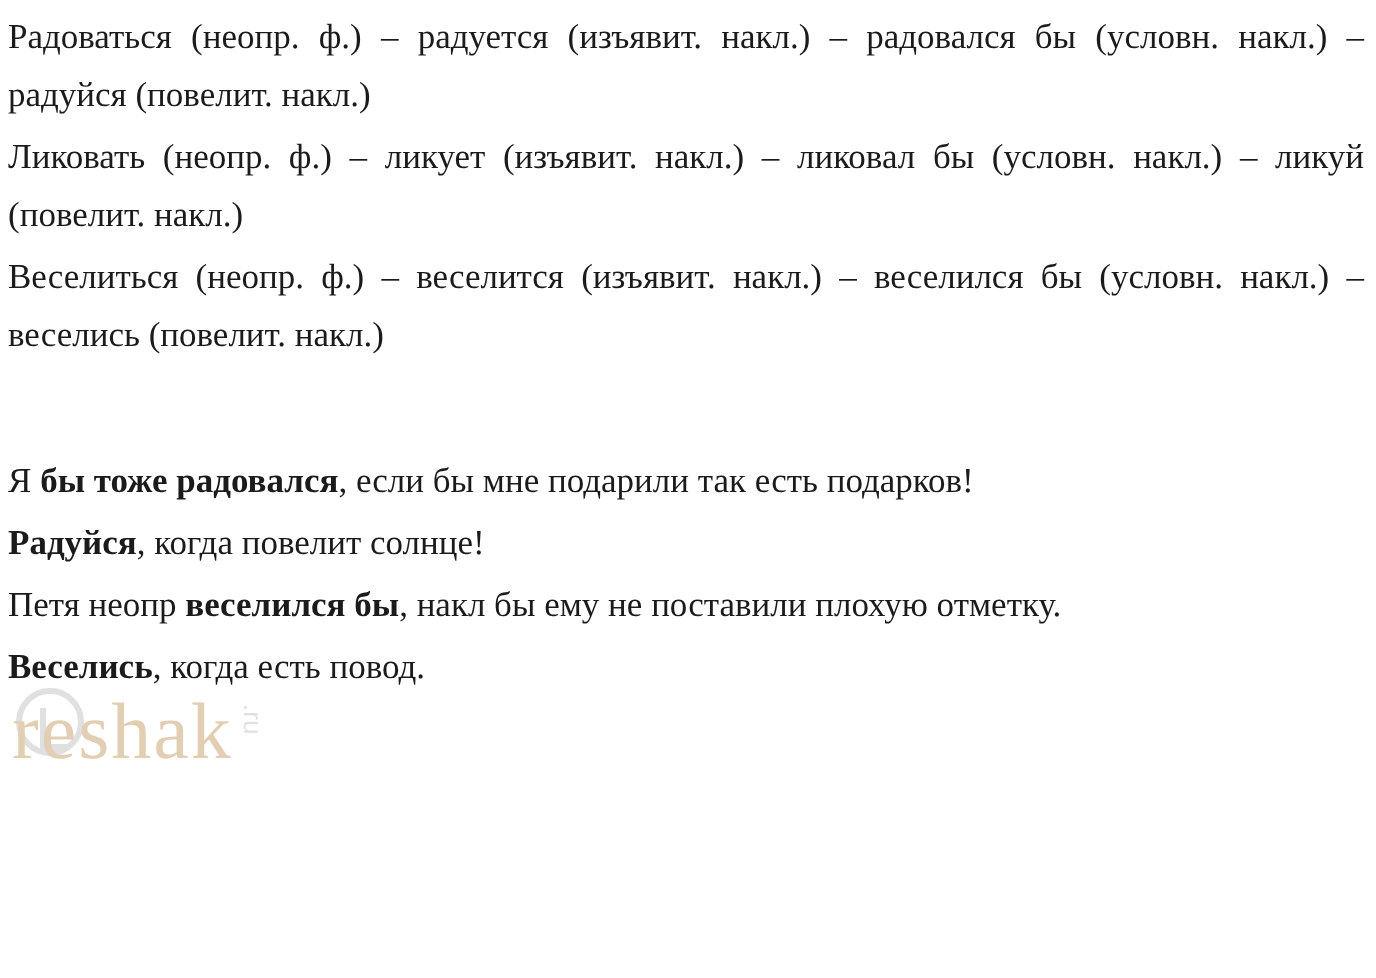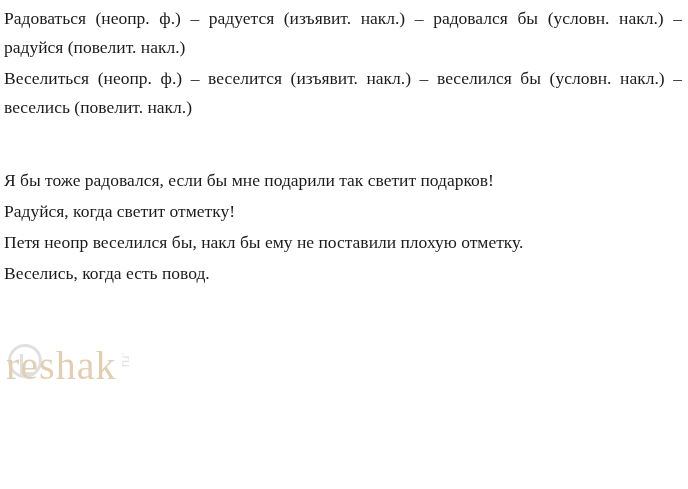--- a/index.html
+++ b/index.html
@@ -37,21 +37,21 @@
   .block-top {
     margin-bottom: 0;
   }
   .spacer {
     height: 44px;
   }
   .answers .para {
     margin-bottom: 2px;
   }
   .bold {
-    font-weight: normal;
+    font-weight: bold;
   }
   
   .watermark {
     position: absolute;
     left: 6px;
     top: 318px;
     width: 200px;
     height: 120px;
     pointer-events: none;
     opacity: 0.30;
@@ -99,28 +99,29 @@
     border-bottom: 3px solid #9a9a9a;
   }
 </style>
 </head>
 <body>
 
 <div class="page">
 
   <div class="block-top">
     <p class="para">Радоваться (неопр. ф.) – радуется (изъявит. накл.) – радовался бы (условн. накл.) – радуйся (повелит. накл.)</p>
+    <p class="para">Ликовать (неопр. ф.) – ликует (изъявит. накл.) – ликовал бы (условн. накл.) – ликуй (повелит. накл.)</p>
     <p class="para">Веселиться (неопр. ф.) – веселится (изъявит. накл.) – веселился бы (условн. накл.) – веселись (повелит. накл.)</p>
   </div>
 
   <div class="spacer"></div>
 
   <div class="answers">
-    <p class="para"><span>Я </span><span class="bold">бы тоже радовался</span><span>, если бы мне подарили так светит подарков!</span></p>
-    <p class="para"><span></span><span class="bold">Радуйся</span><span>, когда светит отметку!</span></p>
+    <p class="para"><span>Я </span><span class="bold">бы тоже радовался</span><span>, если бы мне подарили так есть подарков!</span></p>
+    <p class="para"><span></span><span class="bold">Радуйся</span><span>, когда повелит солнце!</span></p>
     <p class="para"><span>Петя неопр </span><span class="bold">веселился бы</span><span>, накл бы ему не поставили плохую отметку.</span></p>
     <p class="para"><span></span><span class="bold">Веселись</span><span>, когда есть повод.</span></p>
   </div>
 
   <div class="watermark">
     <div class="wm-circle"></div>
     <div class="wm-text">reshak</div>
     <div class="wm-sub">.ru</div>
   </div>
 

